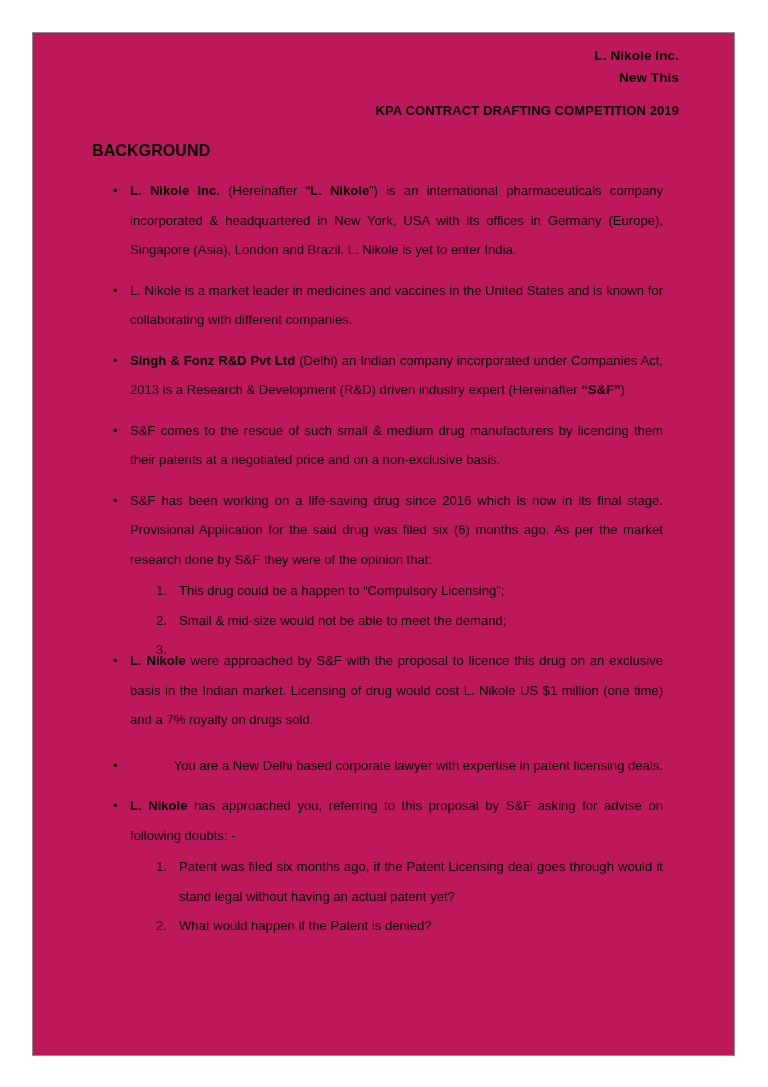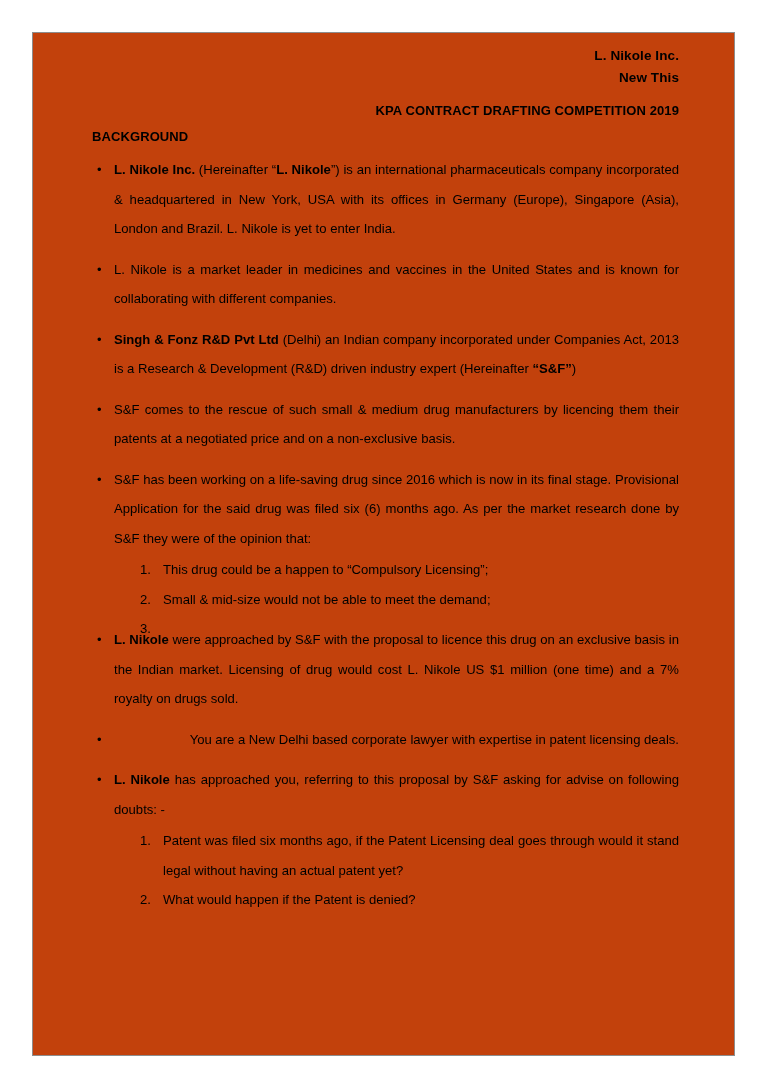--- a/index.html
+++ b/index.html
@@ -15,21 +15,21 @@
     position: relative;
     overflow: hidden;
   }
   .page {
     position: absolute;
     left: 32px;
     top: 32px;
     width: 703px;
     height: 1024px;
     border: 1px solid #8d8d8d;
-    background: #c2410c;
+    background: #be185d;
     box-sizing: border-box;
   }
   .content {
     position: absolute;
     left: 59px;   
     top: 12px;
     width: 587px; 
   }
   .letterhead {
     text-align: right;
@@ -40,28 +40,28 @@
   }
   .doc-title {
     text-align: right;
     font-weight: bold;
     font-size: 13px;
     margin-top: 14px;
     letter-spacing: 0.1px;
   }
   .section-heading {
     font-weight: bold;
-    font-size: 13px;
-    margin-top: 11px;
+    font-size: 16px;
+    margin-top: 24px;
     margin-bottom: 6px;
     letter-spacing: 0.1px;
   }
   ul.bullets {
     list-style: none;
-    margin: 0;
+    margin: 16px;
     padding: 0;
   }
   ul.bullets > li {
     position: relative;
     padding-left: 22px;
     margin-top: 11px;
     font-size: 13.1px;
     line-height: 29.5px;
     text-align: justify;
     text-justify: inter-word;

